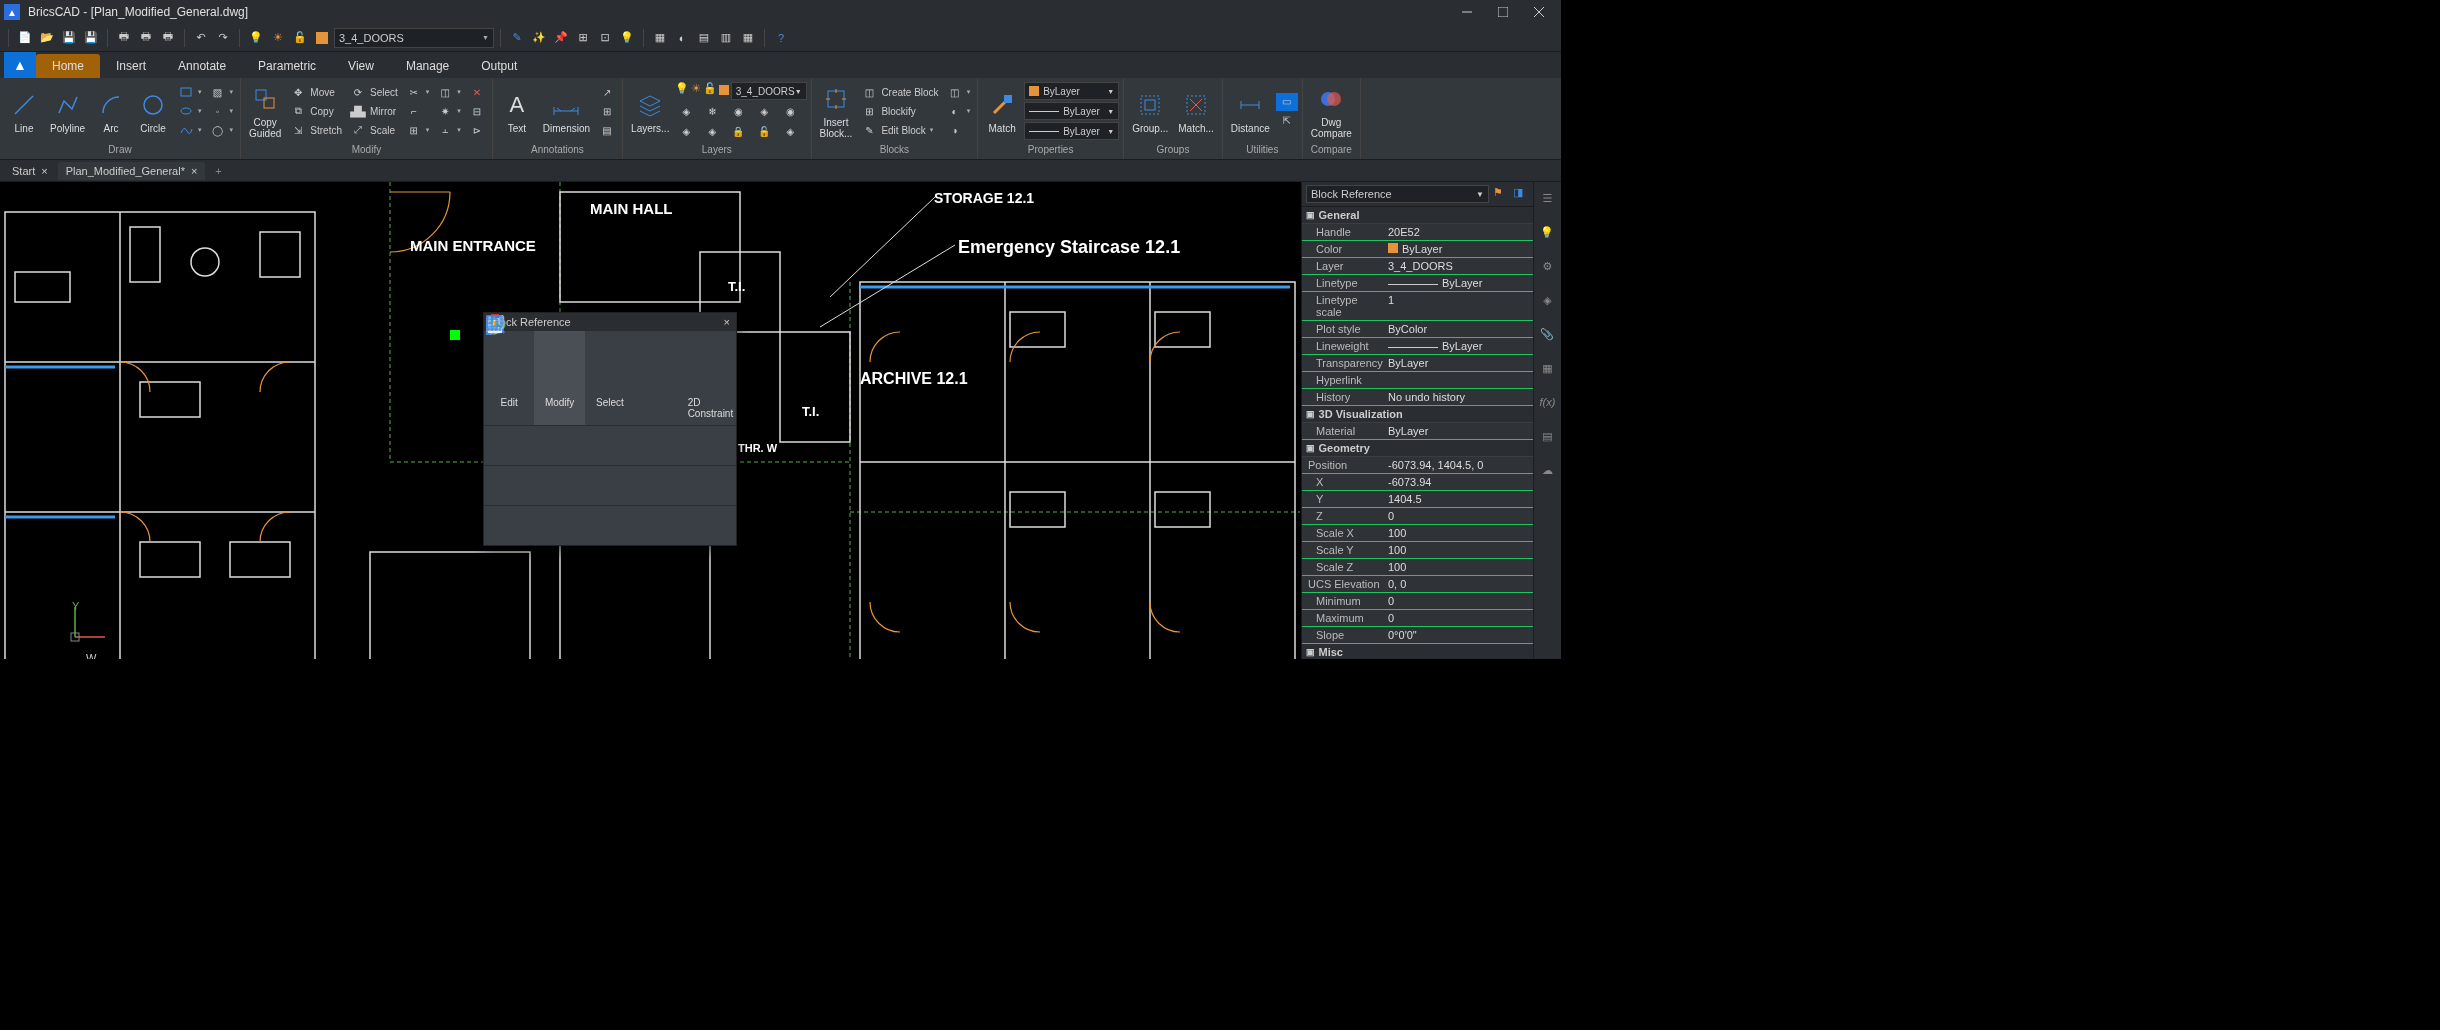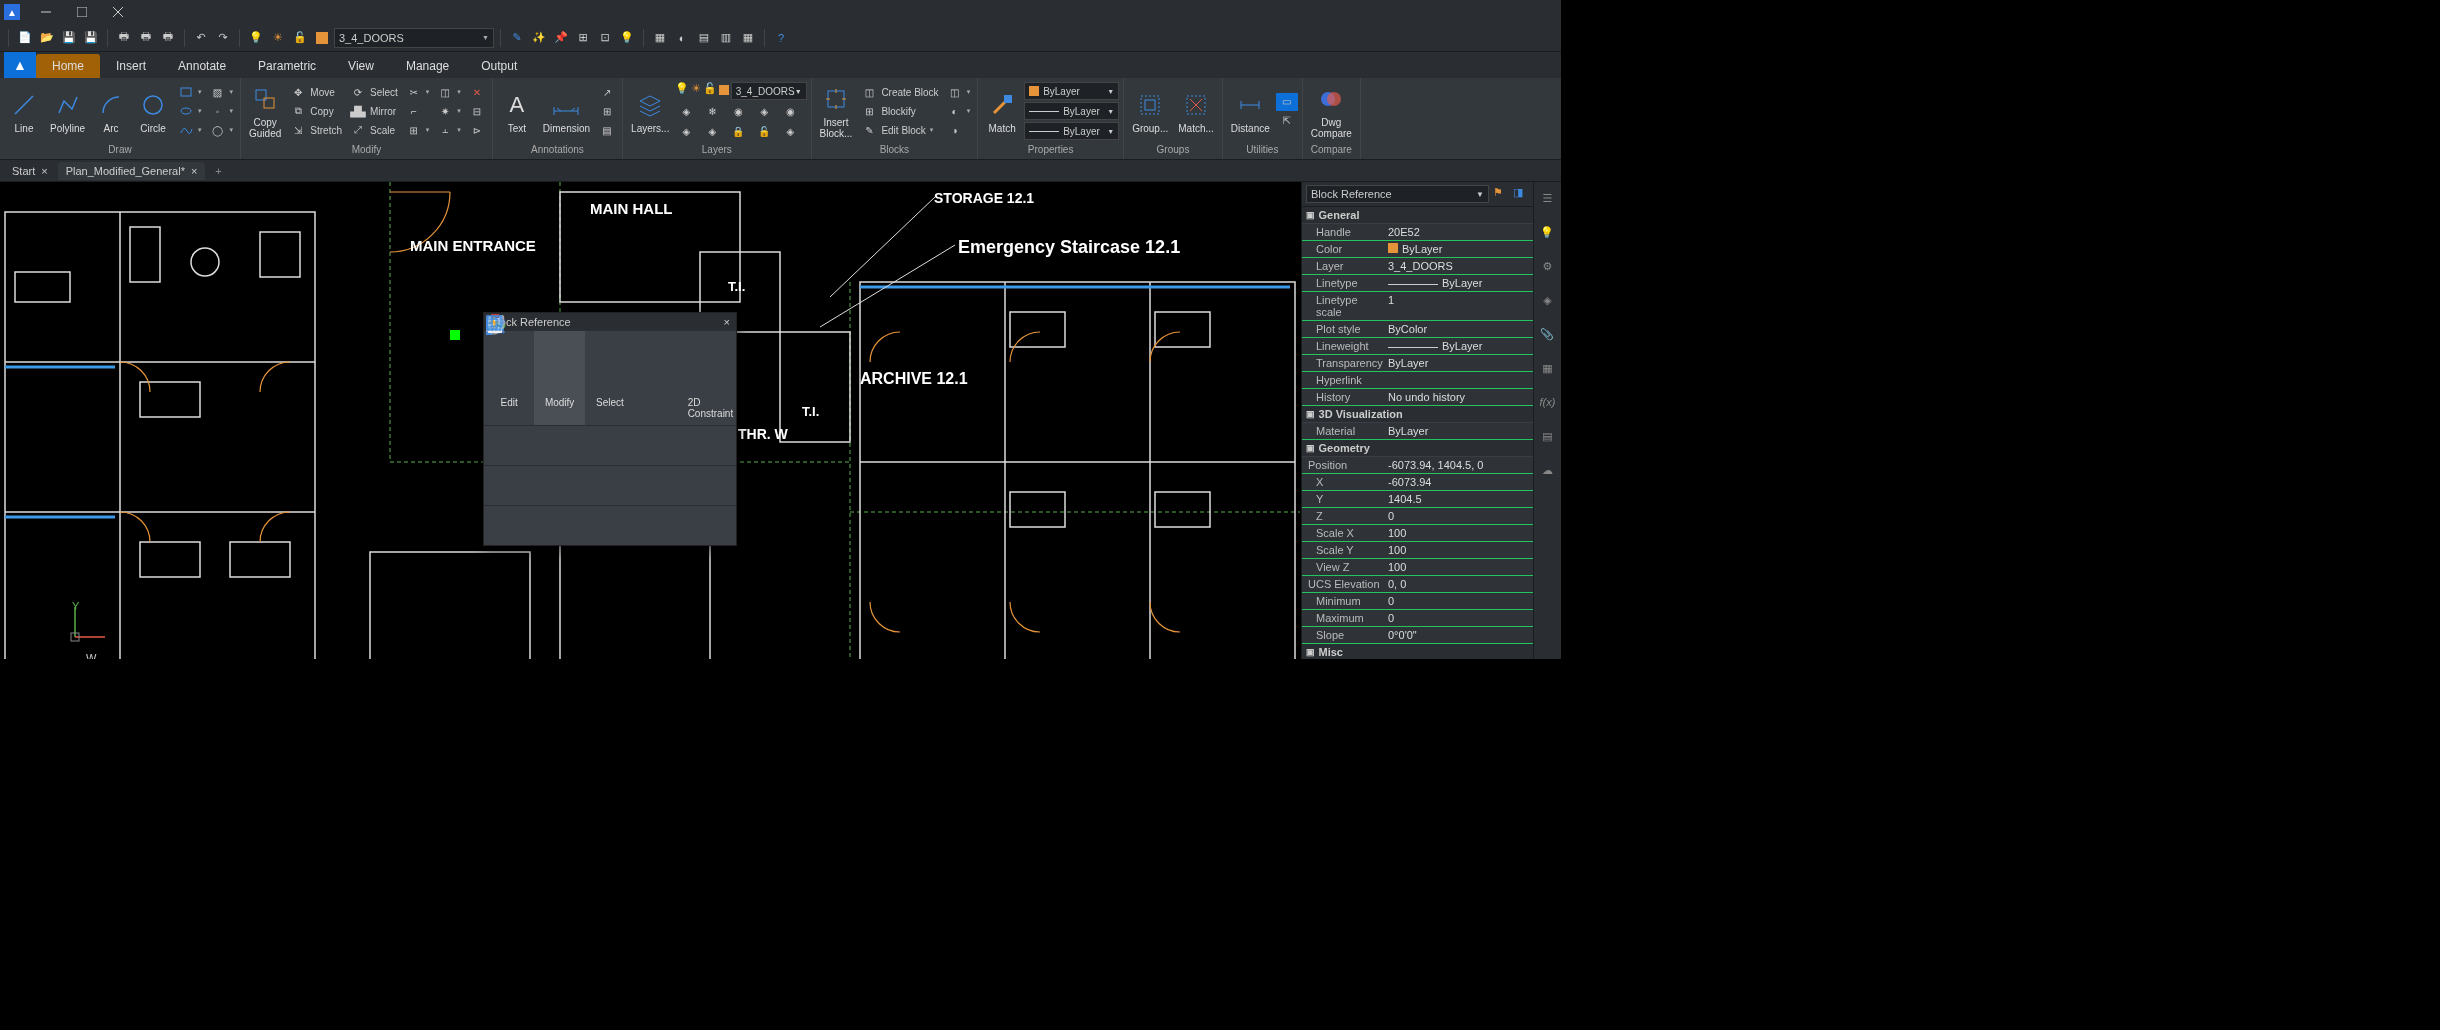--- a/index.html
+++ b/index.html
@@ -85,20 +85,21 @@
 
 .orange { color: #e6943a; }
 .blue { color: #3d8ae0; }
 .red { color: #e05a4a; }
 </style>
 </head>
 <body>
 
 <div class="titlebar">
   <div class="logo">▲</div>
+  <div class="title">BricsCAD - [Plan_Modified_General.dwg]</div>
   <div class="win-btn">
       <svg viewBox="0 0 10 10">
         <path d="M0 5h10" stroke="#ccc"></path>
       </svg>
     </div>
   <div class="win-btn">
       <svg viewBox="0 0 10 10">
         <rect x="0" y="0" width="10" height="10" fill="none" stroke="#ccc"></rect>
       </svg>
     </div>
@@ -633,21 +634,21 @@
       </g>
     </svg>
 
     <div class="room-label" style="left:410px;top:55px">MAIN ENTRANCE</div>
     <div class="room-label" style="left:590px;top:18px">MAIN HALL</div>
     <div class="room-label" style="left:934px;top:8px;font-size:14px">STORAGE 12.1</div>
     <div class="room-label" style="left:958px;top:55px;font-size:18px">Emergency Staircase 12.1</div>
     <div class="room-label" style="left:728px;top:97px;font-size:13px">T.I.</div>
     <div class="room-label" style="left:860px;top:188px;font-size:16px">ARCHIVE 12.1</div>
     <div class="room-label" style="left:802px;top:222px;font-size:13px">T.I.</div>
-    <div class="room-label" style="left:738px;top:244px;font-size:14px">THR. W</div>
+    <div class="room-label" style="left:738px;top:260px;font-size:11px">THR. W</div>
     <div class="room-label" style="left:72px;top:418px;font-size:11px;color:#5ab04a;font-weight:normal">Y</div>
     <div class="room-label" style="left:86px;top:470px;font-size:11px;color:#ccc;font-weight:normal">W</div>
 
     <div class="quad">
       <div class="quad-title">
         <span>Block Reference</span>
         <span class="close">×</span>
       </div>
       <div class="quad-row">
         <div class="quad-cell">
@@ -899,21 +900,21 @@
         </div>
         <div class="prop-row">
           <div class="k">Scale X</div>
           <div class="v">100</div>
         </div>
         <div class="prop-row">
           <div class="k">Scale Y</div>
           <div class="v">100</div>
         </div>
         <div class="prop-row">
-          <div class="k">View Z</div>
+          <div class="k">Scale Z</div>
           <div class="v">100</div>
         </div>
         <div class="prop-row">
           <div class="k" style="padding-left: 6px; font-weight: normal;">UCS Elevation</div>
           <div class="v">0, 0</div>
         </div>
         <div class="prop-row">
           <div class="k">Minimum</div>
           <div class="v">0</div>
         </div>

